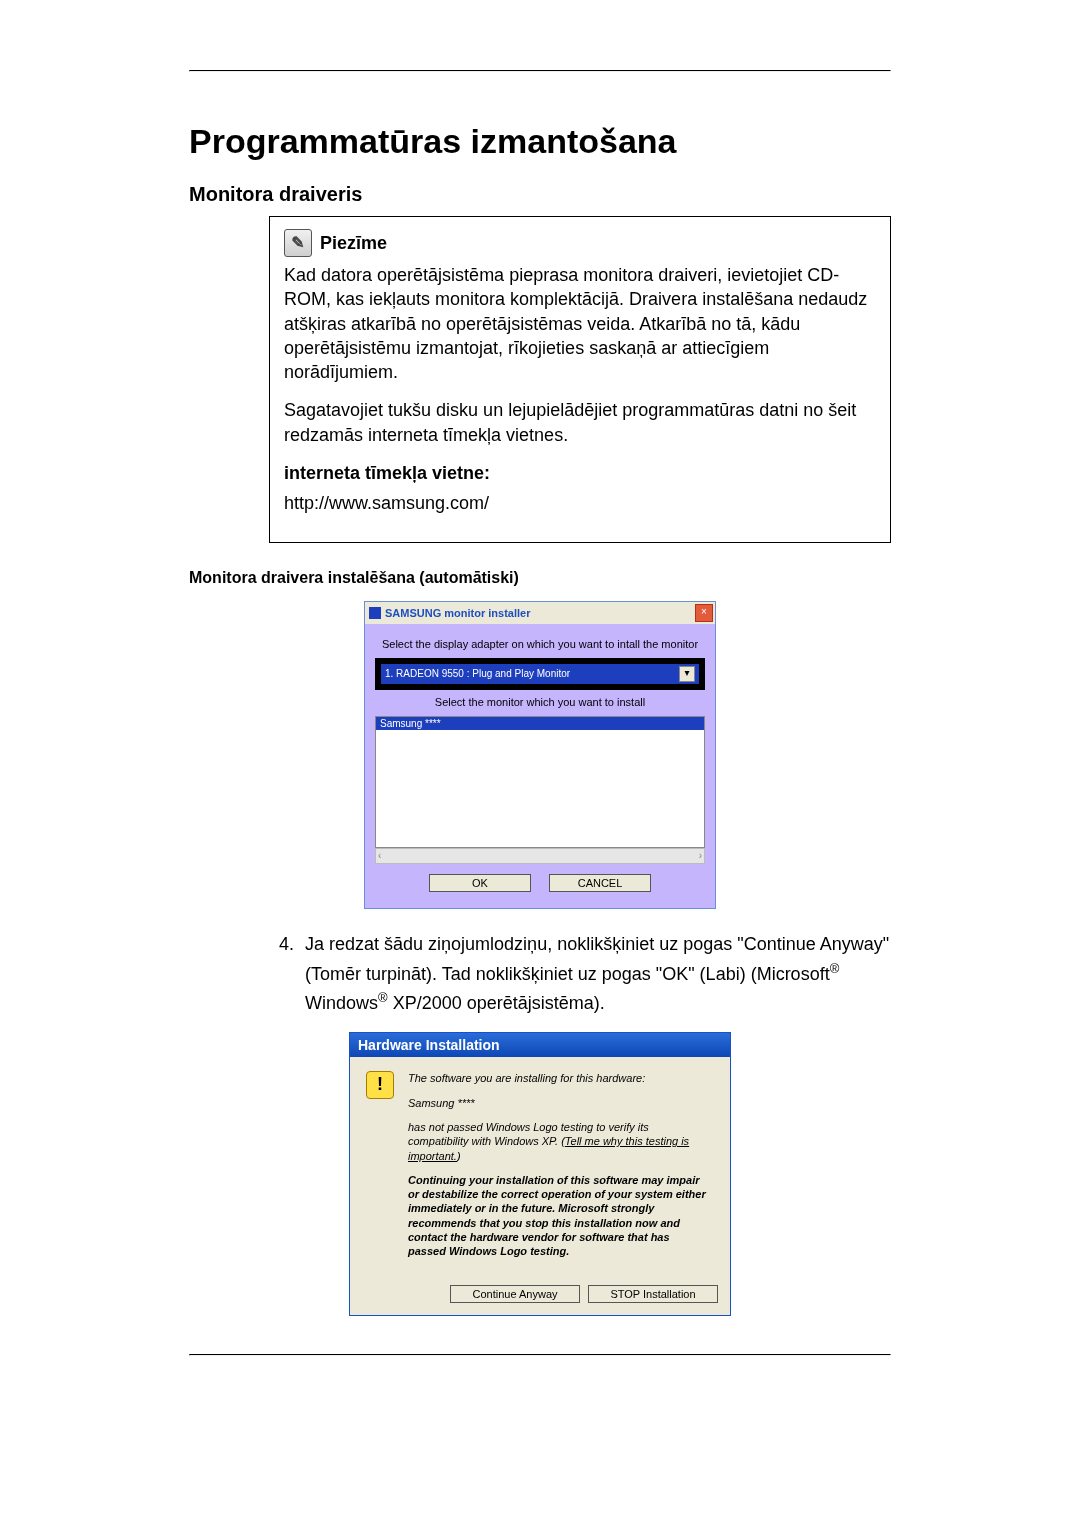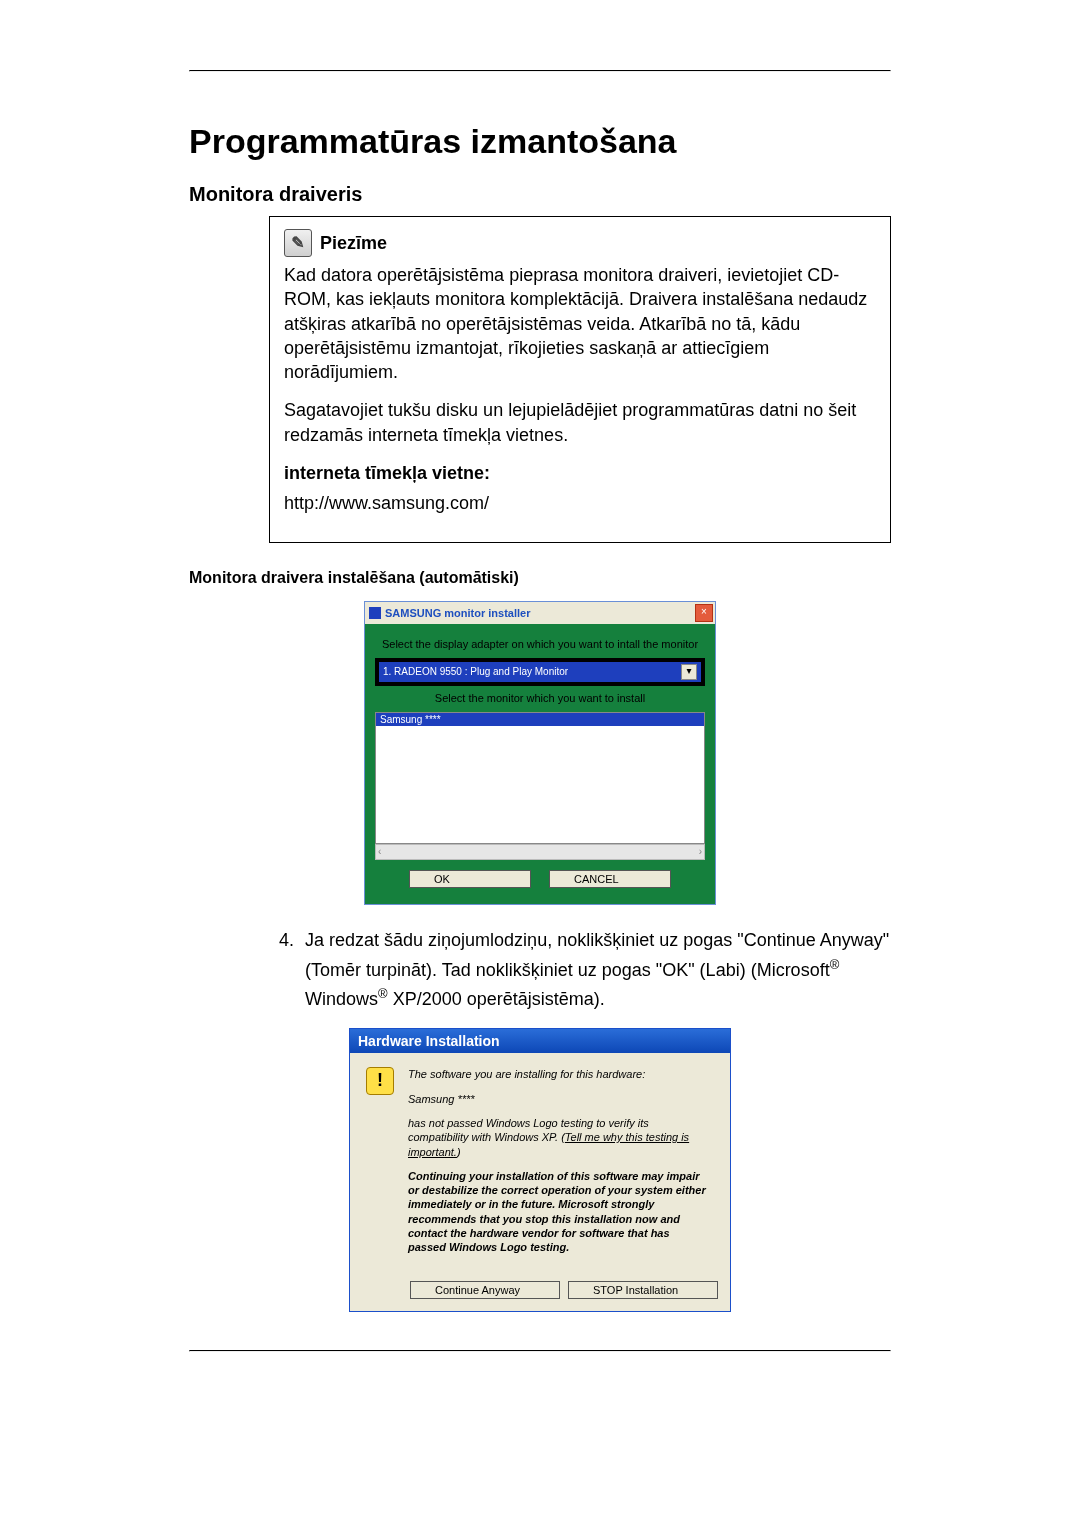--- a/index.html
+++ b/index.html
@@ -79,21 +79,21 @@
     justify-content: center;
     margin: 8px 0 22px 0;
   }
 
   
   .installer {
     width: 350px;
     border: 1px solid #6a8fd6;
     font-size: 11px;
     font-family: Tahoma, Arial, sans-serif;
-    background: #15803d;
+    background: #c4b5fd;
   }
   .installer .titlebar {
     background: #ece9d8;
     display: flex;
     align-items: center;
     justify-content: space-between;
     padding: 2px 2px 2px 4px;
   }
   .installer .titlebar .titletxt {
     color: #1e4fbf;
@@ -108,21 +108,21 @@
     background: #e45b3c;
     border: 1px solid #b43214;
     color: #fff;
     font-size: 10px;
     line-height: 14px;
     text-align: center;
   }
   .installer .body { padding: 8px 10px 4px 10px; }
   .installer .label-center { text-align: center; margin: 6px 0 8px 0; color:#000; }
   .installer .dd {
-    border: 4px solid #000000;
+    border: 6px solid #000000;
     background: #1e3fbd;
     color: #fff;
     padding: 2px 4px;
     display: flex;
     justify-content: space-between;
     align-items: center;
     font-size: 10px;
   }
   .installer .dd .arrow {
     width: 14px; height: 14px;
@@ -159,24 +159,25 @@
     font-size:10px;
   }
   .installer .btnrow {
     display: flex;
     justify-content: center;
     gap: 18px;
     padding: 10px 0 12px 0;
   }
   .winbtn {
     min-width: 72px;
-    padding: 2px 24px;
+    padding: 2px 14px;
     background: #ece9d8;
     border: 1px solid #555;
     font-size: 11px;
+    text-align: center;
   }
 
   
   .hwdlg {
     width: 380px;
     border: 1px solid #1b4fca;
     font-family: Tahoma, Arial, sans-serif;
     font-size: 11px;
     background: #ece9d8;
   }

